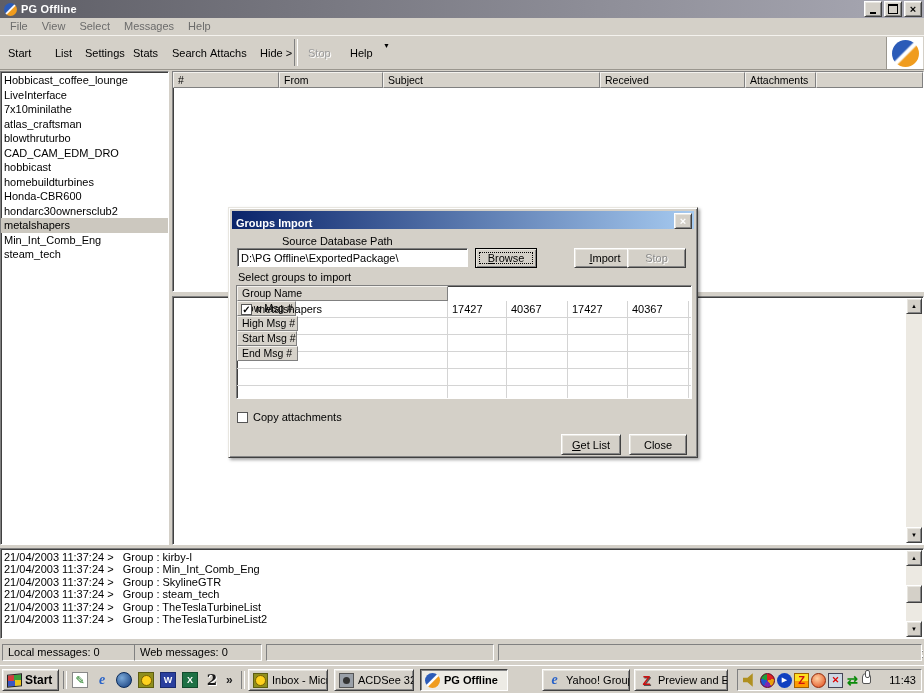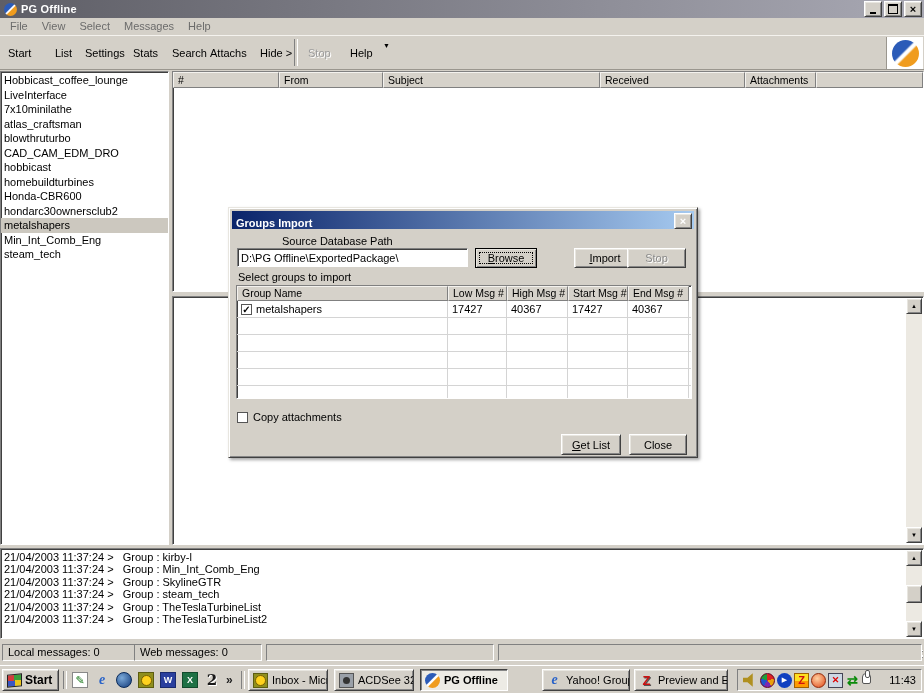--- a/index.html
+++ b/index.html
@@ -124,21 +124,21 @@
     align-items:center;justify-content:center;}
   .dlg-label{position:absolute;font-size:11px;}
   .path-input{position:absolute;left:8px;top:40px;width:231px;height:19px;box-sizing:border-box;
     padding:2px 3px;font-family:"Liberation Sans",sans-serif;font-size:11px;outline:none;}
   .btn{position:absolute;display:flex;align-items:center;justify-content:center;
     font-size:11px;box-sizing:border-box;cursor:default;}
   .btn.default{border-color:#000;}
   .btn.default::after{content:"";position:absolute;inset:3px;border:1px dotted #000;}
   .btn.disabled{color:#8a8a8a;text-shadow:1px 1px 0 #fff;}
   .dlg-table{position:absolute;left:7px;top:77px;width:456px;height:114px;box-sizing:border-box;overflow:hidden;}
-  .dlg-thead{display:flex;height:15px;}
+  .dlg-thead{display:flex;height:15px;flex-direction:column;}
   .dlg-hcol{box-sizing:border-box;height:15px;background:#d6d2ca;flex:0 0 auto;
     border:1px solid;border-color:#f4f2ee #808080 #808080 #f4f2ee;padding:0 4px;font-size:10.5px;
     overflow:hidden;white-space:nowrap;}
   .dlg-row{display:flex;height:16px;border-bottom:1px solid #d4d4d4;}
   .dlg-cell{box-sizing:border-box;flex:0 0 auto;border-right:1px solid #d4d4d4;
     padding:1px 4px;display:flex;align-items:center;gap:4px;overflow:hidden;white-space:nowrap;}
   .chkbox{width:11px;height:11px;background:#fff;border:1px solid #555;display:flex;
     align-items:center;justify-content:center;font-size:10px;font-weight:bold;flex:0 0 11px;box-sizing:border-box;}
   .chk-copy{position:absolute;left:8px;top:203px;display:flex;align-items:center;gap:5px;}
   u{text-decoration:underline;}

